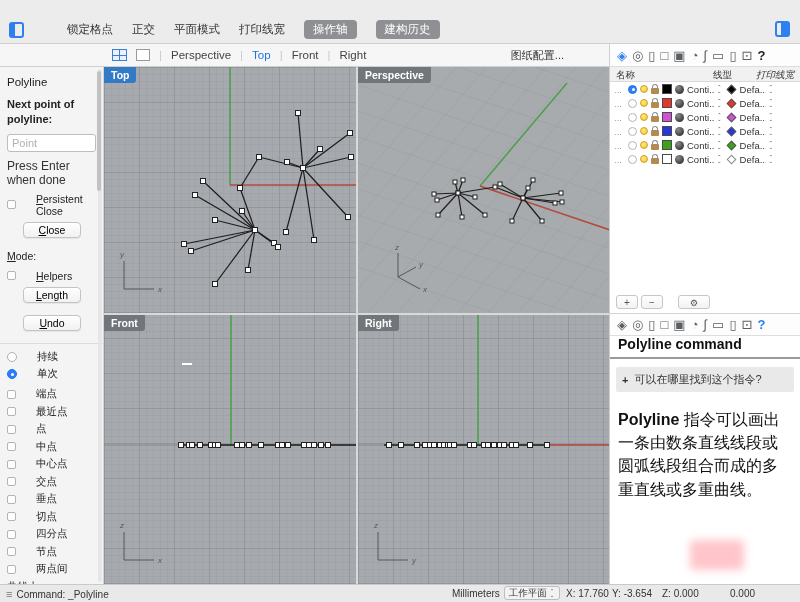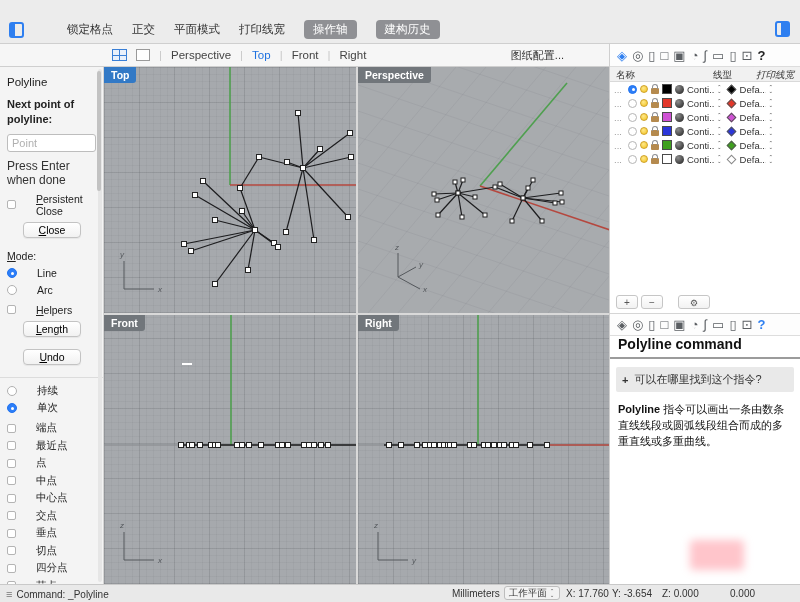--- a/index.html
+++ b/index.html
@@ -94,21 +94,21 @@
   .dmd{width:7px;height:7px;transform:rotate(45deg);border:1px solid #555;margin:0 2px;}
   .wtxt{width:26px;overflow:hidden;white-space:nowrap;}
   .layer-foot{height:22px;display:flex;align-items:center;gap:3px;padding-left:6px;position:absolute;left:0;top:247px;width:100%;}
   .lf-btn{width:22px;height:14px;border:1px solid #c6c6c6;border-radius:3px;background:linear-gradient(#fff,#f2f2f2);font-size:10px;text-align:center;line-height:12px;color:#555;}
   .lf-gear{width:32px;height:14px;border:1px solid #c6c6c6;border-radius:3px;background:linear-gradient(#fff,#f2f2f2);font-size:9px;text-align:center;line-height:13px;color:#555;margin-left:12px;}
   .strip2{position:absolute;left:0;top:269px;width:100%;border-top:1px solid #d5d5d5;}
   .help-sec{position:absolute;left:0;top:286px;width:100%;}
   .help-title{font-size:14px;font-weight:bold;color:#111;padding:6px 8px 5px;border-bottom:2px solid #9b9b9b;}
   .help-exp{margin:8px 6px 0;background:#e9e9e9;border-radius:2px;font-size:11px;color:#333;padding:5px 6px;display:flex;gap:6px;align-items:center;}
   .help-exp .plus{font-weight:bold;}
-  .help-body{margin:10px 8px 0;font-size:11px;line-height:1.45;color:#111;}
+  .help-body{margin:16px 8px 0;font-size:16px;line-height:1.45;color:#111;}
   .help-body b{font-weight:bold;}
   
   .statusbar{position:absolute;left:0;top:584px;width:800px;height:18px;background:#e9e9e9;border-top:1px solid #c9c9c9;font-size:10px;color:#333;}
   .sb-cmd{position:absolute;left:6px;top:3px;display:flex;gap:4px;align-items:center;}
   .sb-burger{color:#777;font-size:11px;}
   .sb-units{position:absolute;left:452px;top:3px;}
   .sb-cplane{position:absolute;left:504px;top:1px;width:56px;height:14px;border:1px solid #bdbdbd;border-radius:3px;background:#f2f2f2;display:flex;align-items:center;justify-content:center;gap:3px;font-size:9.5px;}
   .sb-x{position:absolute;left:566px;top:3px;}
   .sb-y{position:absolute;left:612px;top:3px;}
   .sb-z{position:absolute;left:662px;top:3px;}
@@ -167,30 +167,20 @@
       <input class="lp-input" placeholder="Point" style="">
       <div class="lp-hint">Press Enter when done</div>
       <div class="ctl-row">
         <span class="check"></span>
         <span><u>P</u>ersistent Close</span>
       </div>
       <button class="mini-btn"><u>C</u>lose</button>
       <div class="ctl-row" style="margin-top:10px;">
         <span><u>M</u>ode:</span>
       </div>
-      <div id="mode-list">
-          <div class="ctl-row">
-            <span class="radio sel"></span>
-            <span>Line</span>
-          </div>
-          <div class="ctl-row">
-            <span class="radio"></span>
-            <span>Arc</span>
-          </div>
-        </div>
       <div class="ctl-row" style="margin-top:8px;">
         <span class="check"></span>
         <span><u>H</u>elpers</span>
       </div>
       <button class="mini-btn"><u>L</u>ength</button>
       <button class="mini-btn"><u>U</u>ndo</button>
       <div class="lp-div"></div>
       <div id="snap-scope">
           <div class="ctl-row">
             <span class="radio"></span>

